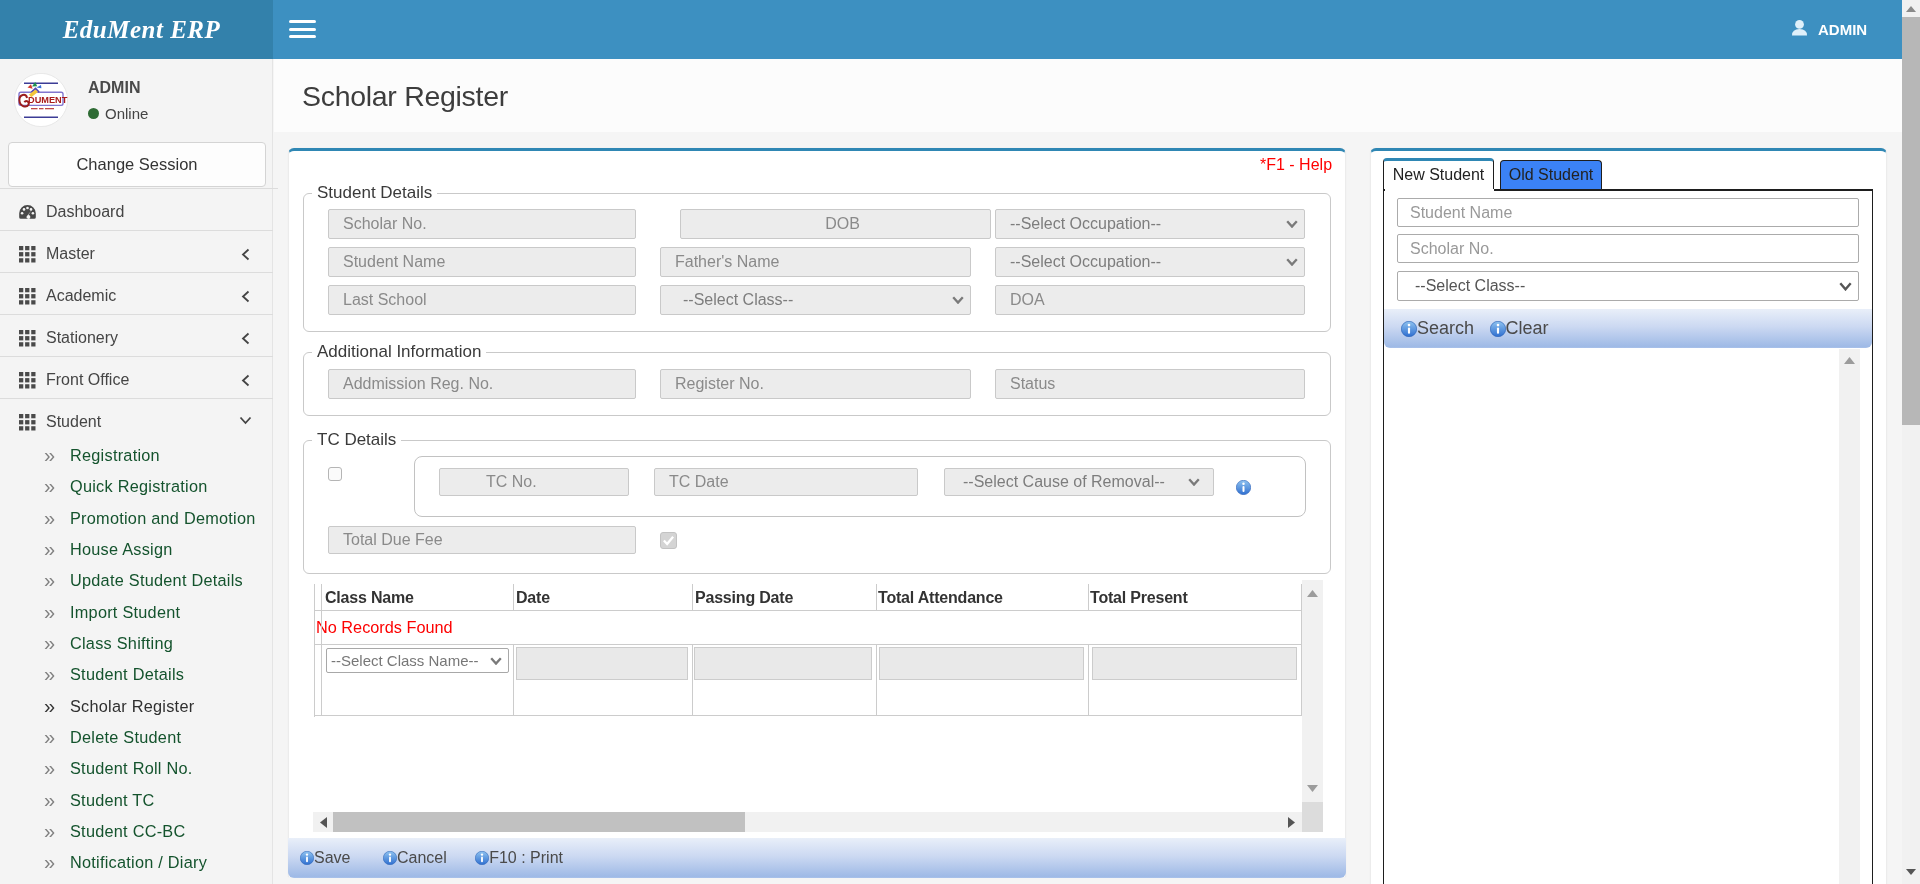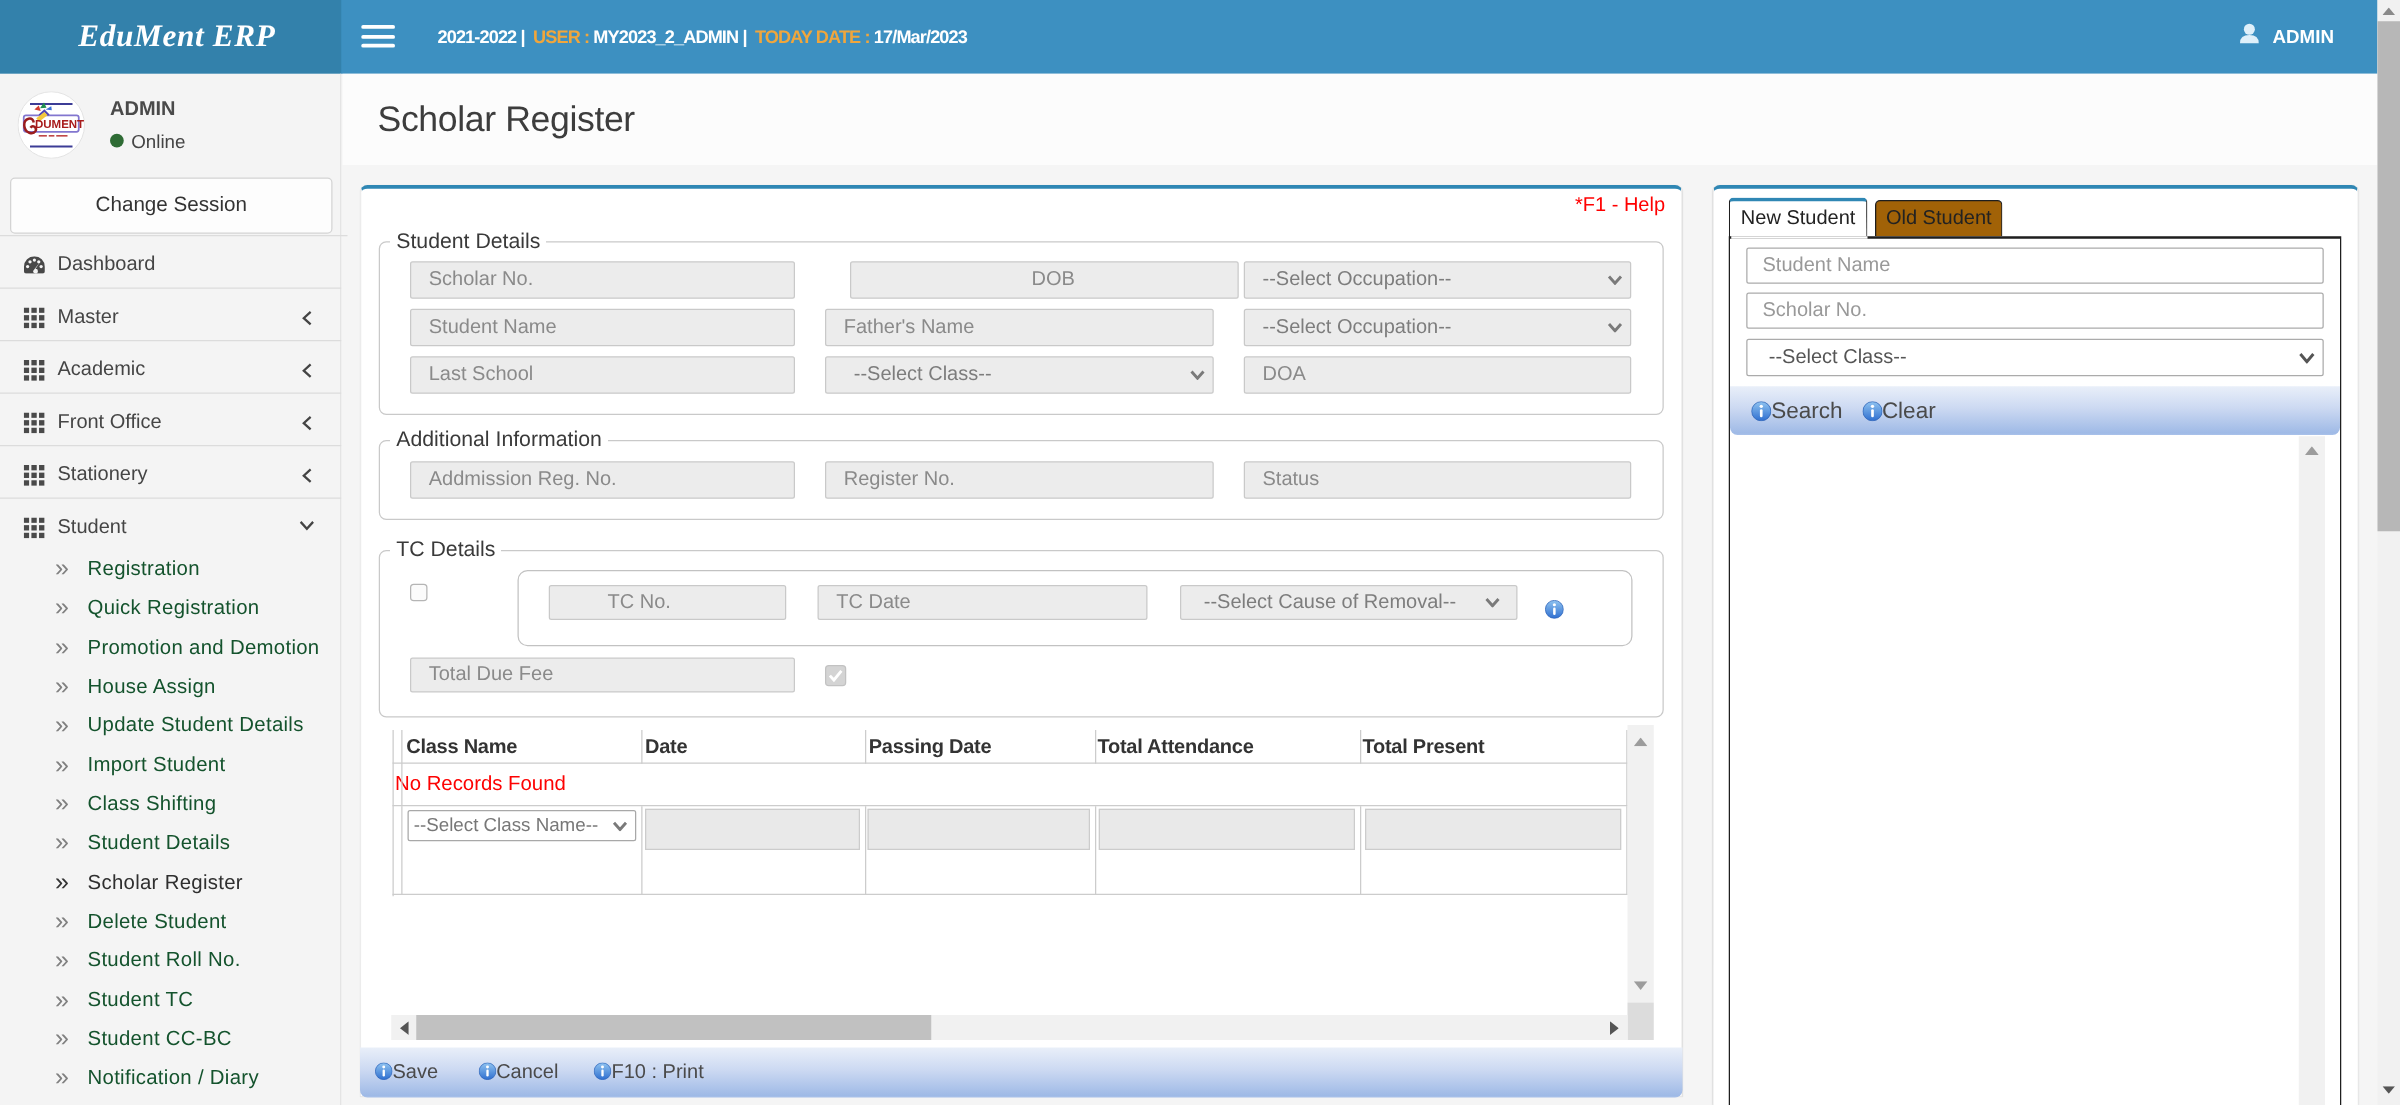--- a/index.html
+++ b/index.html
@@ -60,21 +60,20 @@
 <body>
 <div id="hdr">
   <div id="hdr-logo">
       <div class="brand">EduMent ERP</div>
     </div>
   <div id="hamb">
       <div style="top:0"></div>
       <div style="top:7.6px"></div>
       <div style="top:15.2px"></div>
     </div>
-  <div id="hdr-info">2021-2022 |&nbsp; <span class="or">USER : </span>MY2023_2_ADMIN |&nbsp; <span class="or">TODAY DATE : </span>17/Mar/2023</div>
   <div class="admin-right"><svg width="19" height="19" viewBox="0 0 19 19" style="vertical-align:-3px; margin-right:9px;">
         <circle cx="9.5" cy="5.4" r="4.4" fill="#dff0fa"></circle>
         <path d="M2 16.5 q0 -6.5 7.5 -6.5 q7.5 0 7.5 6.5 z" fill="#dff0fa"></path>
       </svg>ADMIN</div>
 </div>
 <div id="sidebar">
   <div id="avatar">
     <svg width="54" height="54" viewBox="0 0 54 54">
       <circle cx="27" cy="27" r="26.6" fill="#fff" stroke="#e3e3e3" stroke-width="0.8"></circle>
       <line x1="10" y1="10.2" x2="44" y2="10.2" stroke="#3c3c96" stroke-width="1.6"></line>
@@ -157,40 +156,40 @@
             <rect x="6.3" y="0" width="4.4" height="4.4"></rect>
             <rect x="12.6" y="0" width="4.4" height="4.4"></rect>
             <rect x="0" y="6.3" width="4.4" height="4.4"></rect>
             <rect x="6.3" y="6.3" width="4.4" height="4.4"></rect>
             <rect x="12.6" y="6.3" width="4.4" height="4.4"></rect>
             <rect x="0" y="12.6" width="4.4" height="4.4"></rect>
             <rect x="6.3" y="12.6" width="4.4" height="4.4"></rect>
             <rect x="12.6" y="12.6" width="4.4" height="4.4"></rect>
           </g>
         </svg>
-      <div class="lbl">Front Office</div>
+      <div class="lbl">Stationery</div>
       <svg class="chev" width="9" height="13" viewBox="0 0 9 13">
           <path d="M7.5 1.5 L2 6.5 L7.5 11.5" fill="none" stroke="#444" stroke-width="1.8"></path>
         </svg>
     </div>
     <div class="mi">
       <svg class="ic grid" width="16.5" height="16.5" viewBox="0 0 17 17" style="top:15px;">
           <g fill="#4a4a4a">
             <rect x="0" y="0" width="4.4" height="4.4"></rect>
             <rect x="6.3" y="0" width="4.4" height="4.4"></rect>
             <rect x="12.6" y="0" width="4.4" height="4.4"></rect>
             <rect x="0" y="6.3" width="4.4" height="4.4"></rect>
             <rect x="6.3" y="6.3" width="4.4" height="4.4"></rect>
             <rect x="12.6" y="6.3" width="4.4" height="4.4"></rect>
             <rect x="0" y="12.6" width="4.4" height="4.4"></rect>
             <rect x="6.3" y="12.6" width="4.4" height="4.4"></rect>
             <rect x="12.6" y="12.6" width="4.4" height="4.4"></rect>
           </g>
         </svg>
-      <div class="lbl">Stationery</div>
+      <div class="lbl">Front Office</div>
       <svg class="chev" width="9" height="13" viewBox="0 0 9 13">
           <path d="M7.5 1.5 L2 6.5 L7.5 11.5" fill="none" stroke="#444" stroke-width="1.8"></path>
         </svg>
     </div>
     <div class="mi" style="border-bottom:none;">
       <svg class="ic grid" width="16.5" height="16.5" viewBox="0 0 17 17" style="top:15px;">
           <g fill="#4a4a4a">
             <rect x="0" y="0" width="4.4" height="4.4"></rect>
             <rect x="6.3" y="0" width="4.4" height="4.4"></rect>
             <rect x="12.6" y="0" width="4.4" height="4.4"></rect>
@@ -401,21 +400,21 @@
           <circle cx="7.5" cy="7.5" r="7.2" fill="url(#ig2)" stroke="#2b62b8" stroke-width="0.6"></circle>
           <rect x="6.5" y="6" width="2" height="6" rx="1" fill="#fff"></rect>
           <circle cx="7.5" cy="3.8" r="1.25" fill="#fff"></circle>
         </svg>F10 : Print</span>
   </div>
 </div>
 
 <div id="rpanel"></div>
 
 <div class="abs" style="left:1383px; top:158px; width:111px; height:32px; background:#fff; border:1.5px solid #1e1e1e; border-bottom:none; border-top:3px solid #2f87b4; border-radius:4px 4px 0 0; text-align:center; line-height:28px; font-size:16px; color:#222;">New Student</div>
-<div class="abs" style="left:1500px; top:160px; width:102px; height:29px; background:#a16207; border:1.5px solid #1e1e1e; border-bottom:none; border-radius:4px 4px 0 0; text-align:center; line-height:28px; font-size:16px; color:#222;">Old Student</div>
+<div class="abs" style="left:1500px; top:160px; width:102px; height:29px; background:#3b82f6; border:1.5px solid #1e1e1e; border-bottom:none; border-radius:4px 4px 0 0; text-align:center; line-height:28px; font-size:16px; color:#222;">Old Student</div>
 
 <div class="abs" style="left:1383px; top:189px; width:490px; height:700px; border:1.5px solid #1e1e1e; border-top:none;"></div>
 <div class="abs" style="left:1384px; top:189px; width:488px; height:1.5px; background:#1e1e1e;"></div>
 <div class="abs" style="left:1384.5px; top:189px; width:109px; height:2px; background:#fff;"></div>
 <div class="in wh" style="left:1397px; top:198px; width:462px; height:29px; line-height:27px; padding-left:12px;">Student Name</div>
 <div class="in wh" style="left:1397px; top:234px; width:462px; height:29px; line-height:27px; padding-left:12px;">Scholar No.</div>
 <div class="sel wh" style="left:1397px; top:271px; width:462px; height:30px; line-height:28px; padding-left:17px; color:#555;">--Select Class--<svg width="13" height="9" viewBox="0 0 12 8">
       <path d="M1.2 1 L6 6.6 L10.8 1" fill="none" stroke="#555" stroke-width="2.2"></path>
     </svg></div>
 

